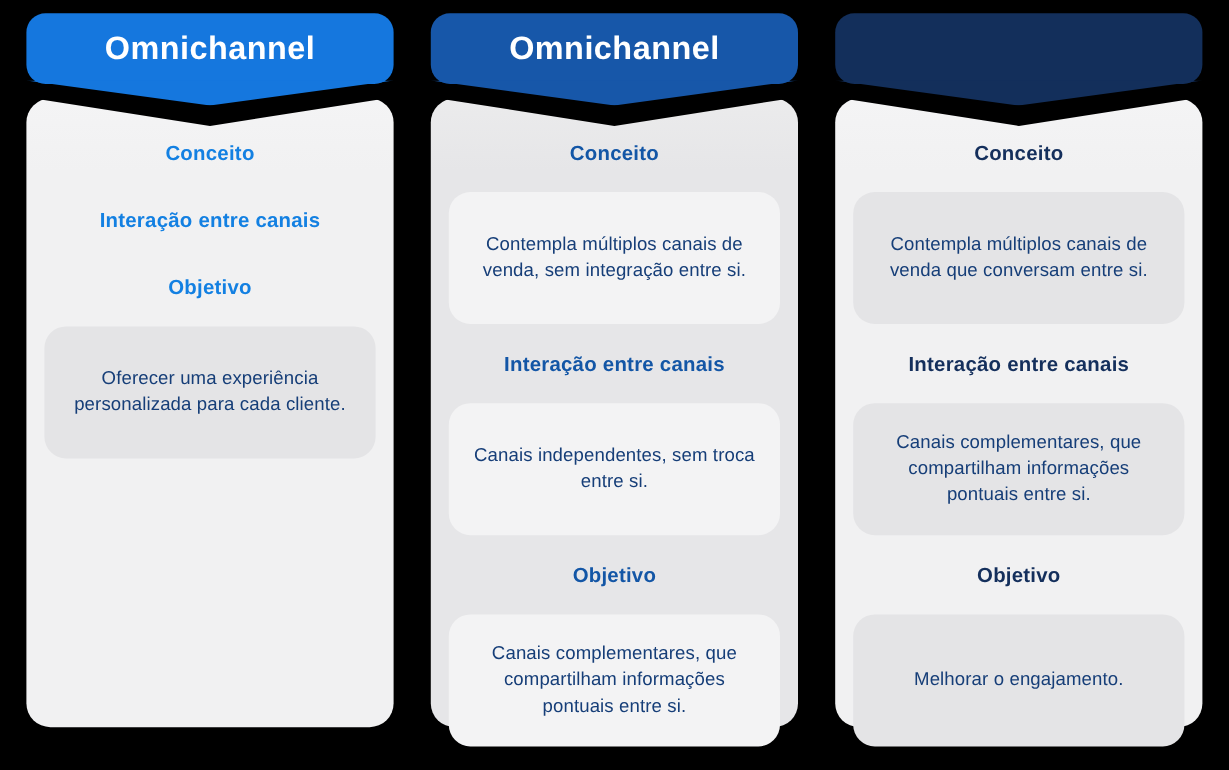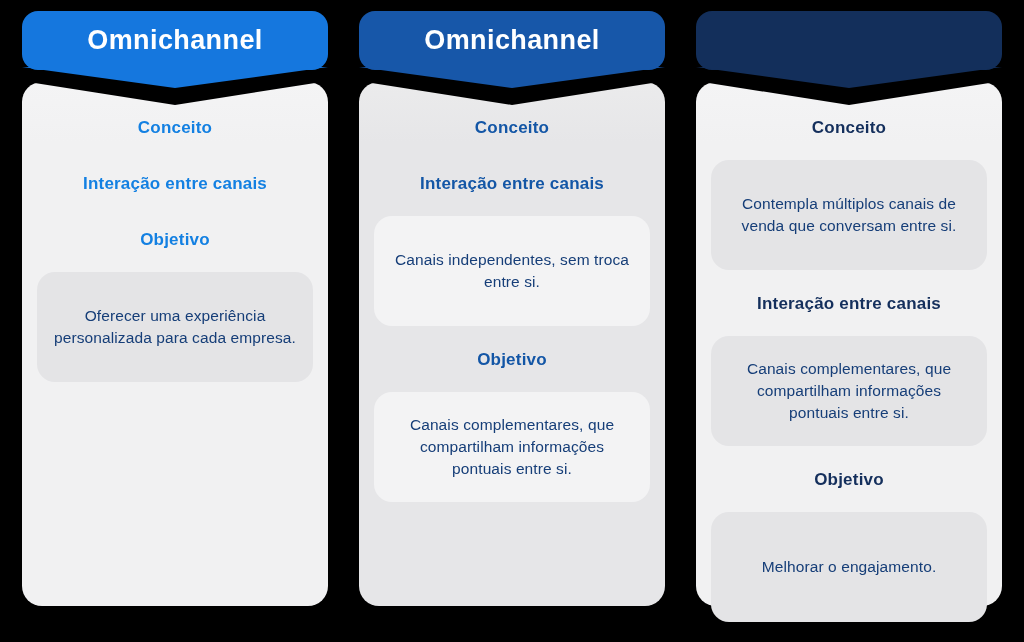--- a/index.html
+++ b/index.html
@@ -118,33 +118,36 @@
     <div class="banner">
       <div class="banner-point"></div>
       <h2 class="banner-title">Omnichannel</h2>
     </div>
     <div class="card">
       <div class="card-notch"></div>
       <div class="section-heading first">Conceito</div>
       <div class="section-heading">Interação entre canais</div>
       <div class="section-heading">Objetivo</div>
       <div class="text-box">
-        <p>Oferecer uma experiência personalizada para cada empresa.</p>
+        <p>Oferecer uma experiência personalizada para cada cliente.</p>
       </div>
     </div>
   </div>
 
   <div class="column" style="--header-c: #1757a9; --heading-c: #1356a6; --card-bg: #e6e6e8; --card-top: #ebebec; --box-bg: #f3f3f4; --text-c: #163e78;">
     <div class="banner">
       <div class="banner-point"></div>
       <h2 class="banner-title">Omnichannel</h2>
     </div>
     <div class="card">
       <div class="card-notch"></div>
       <div class="section-heading first">Conceito</div>
+      <div class="text-box">
+        <p>Contempla múltiplos canais de venda, sem integração entre si.</p>
+      </div>
       <div class="section-heading">Interação entre canais</div>
       <div class="text-box">
         <p>Canais independentes, sem troca entre si.</p>
       </div>
       <div class="section-heading">Objetivo</div>
       <div class="text-box">
         <p>Canais complementares, que compartilham informações pontuais entre si.</p>
       </div>
     </div>
   </div>

